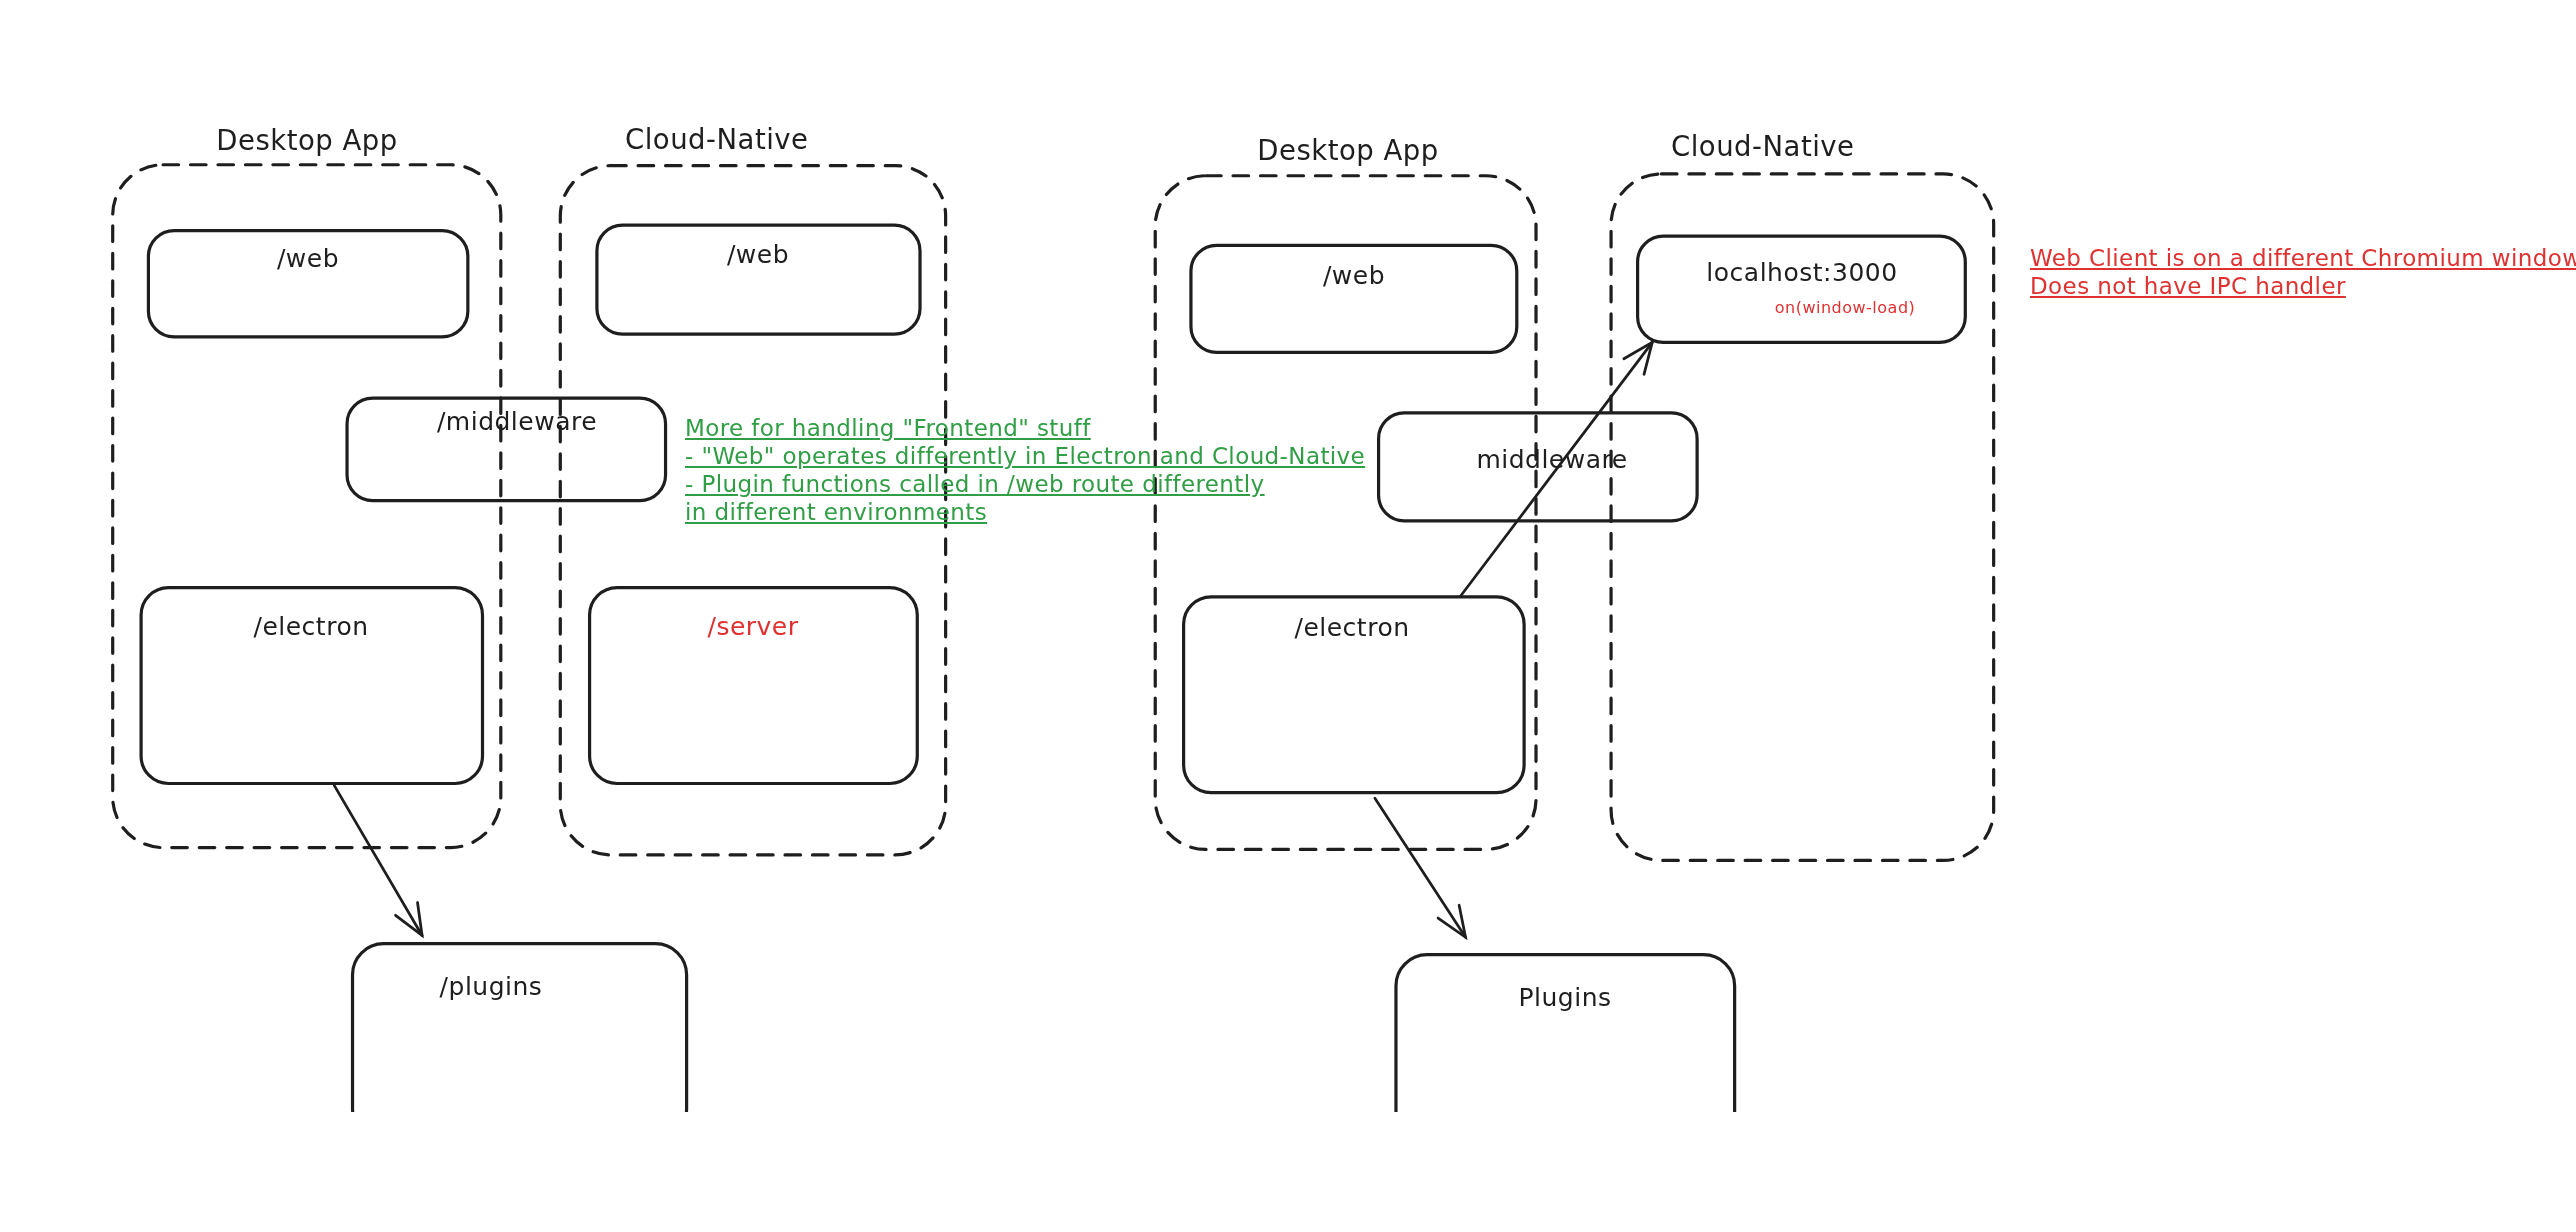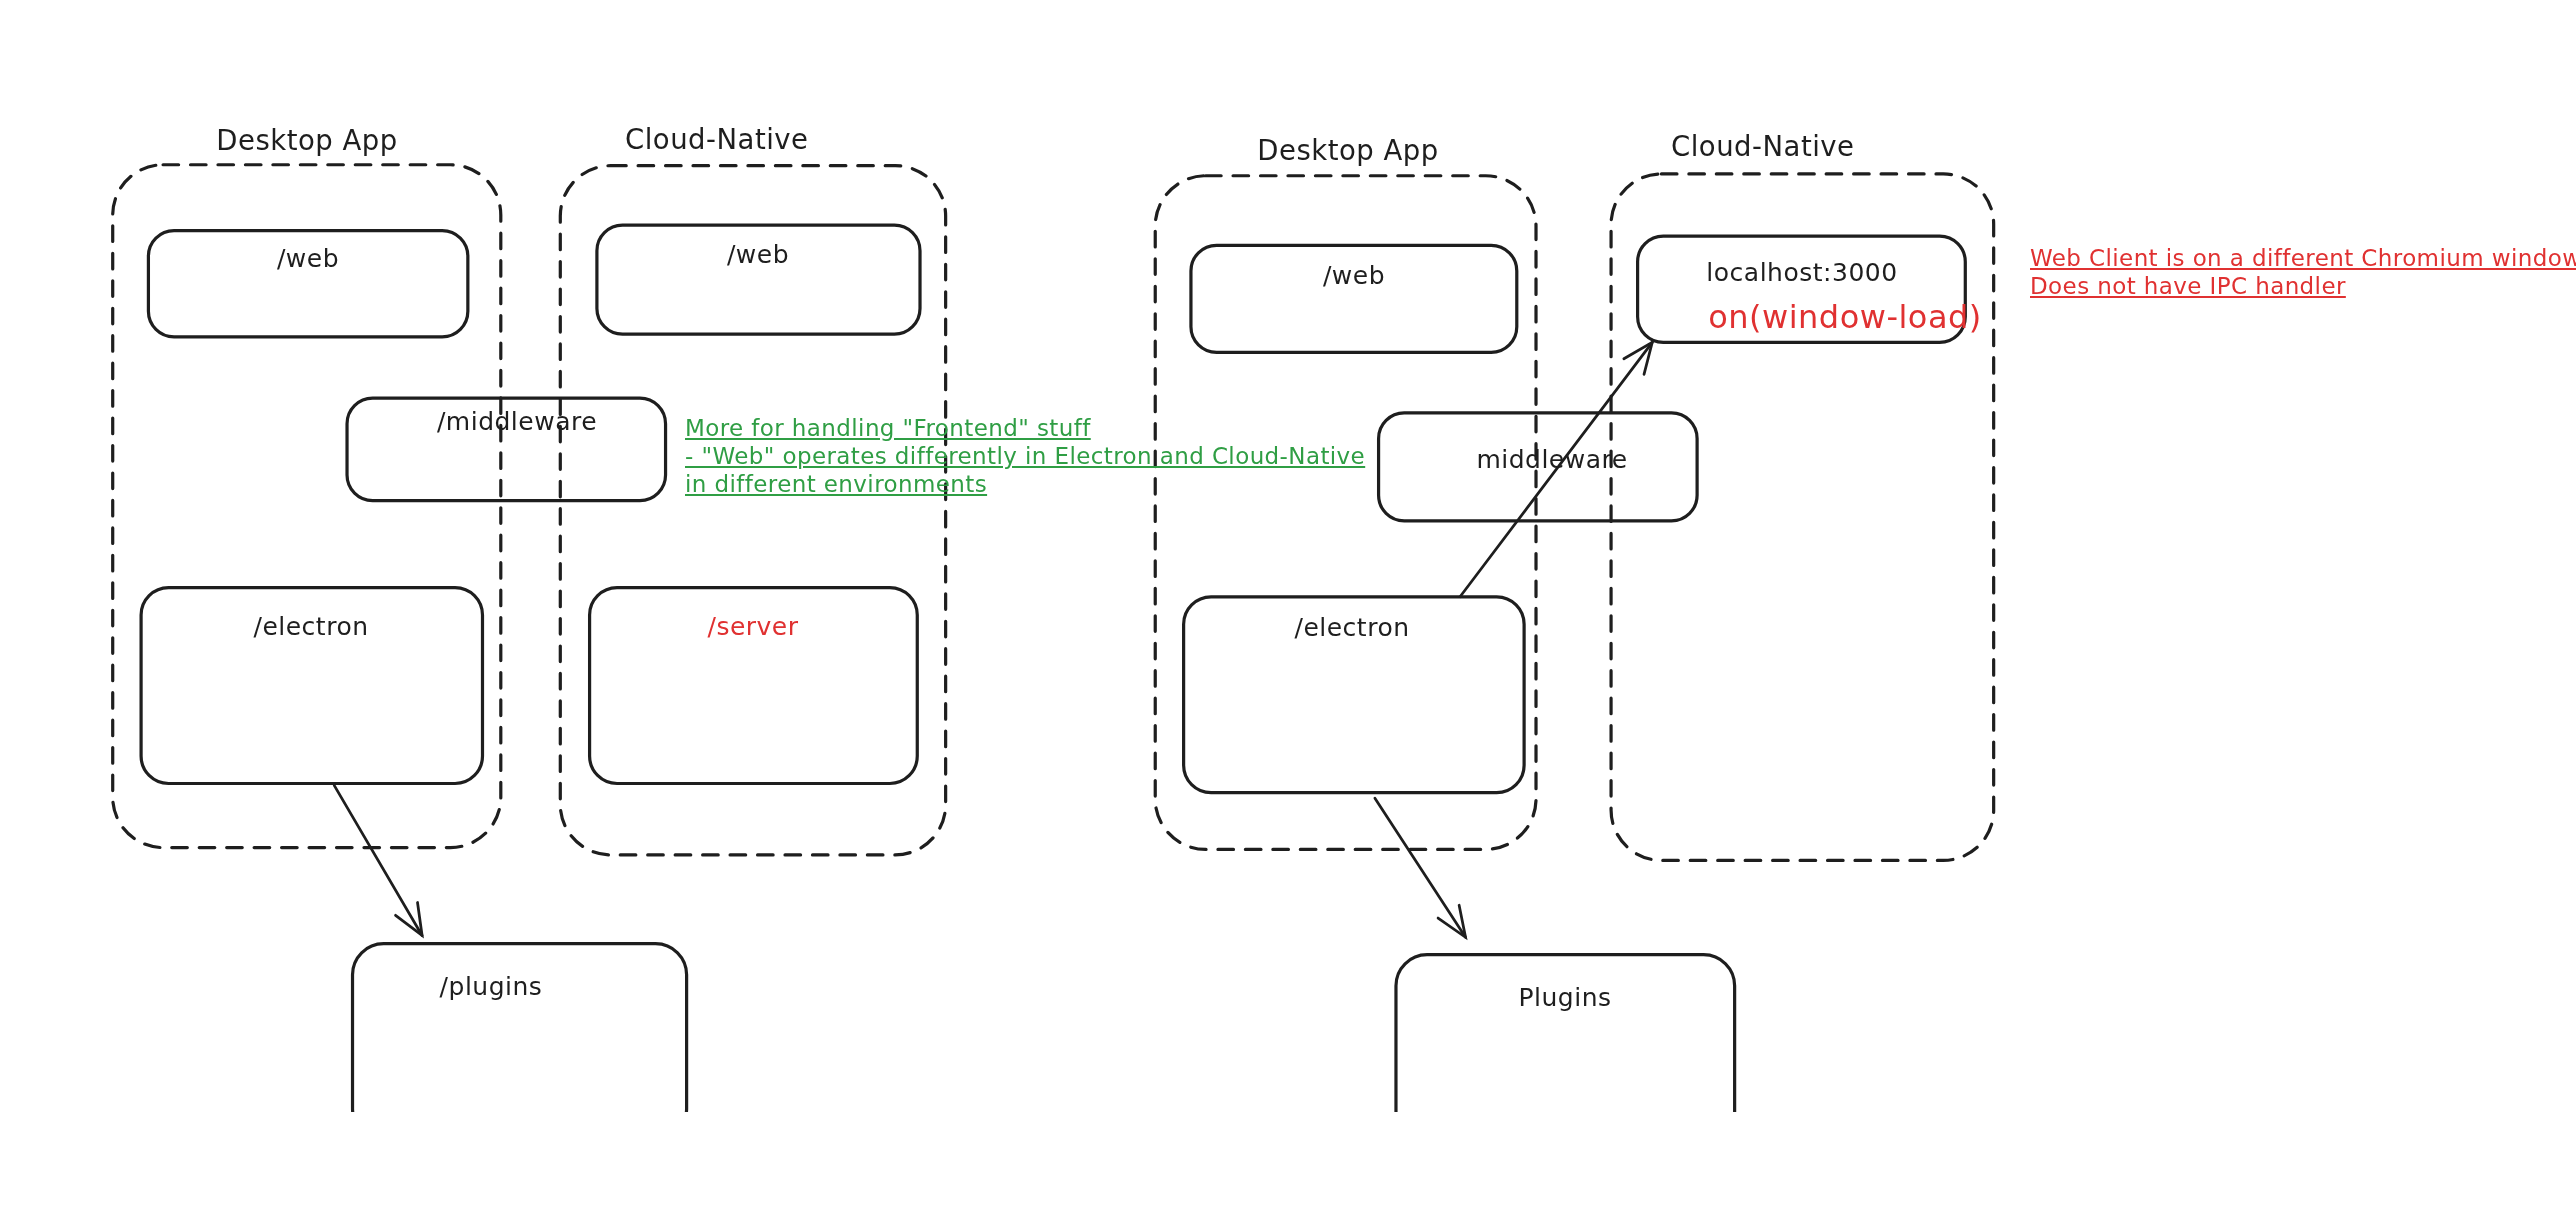--- a/index.html
+++ b/index.html
@@ -81,29 +81,30 @@
   <div class="lbl" style="left:276px;top:244px">/web</div>
   <div class="lbl" style="left:726px;top:240px">/web</div>
   <div class="lbl" style="left:485px;top:407px">/middleware</div>
   <div class="lbl" style="left:279px;top:612px">/electron</div>
   <div class="lbl red" style="left:721px;top:612px">/server</div>
   <div class="lbl" style="left:459px;top:972px">/plugins</div>
 
   <div class="note green" style="left:653px;top:414px">
     <div>More for handling "Frontend" stuff</div>
     <div>- "Web" operates differently in Electron and Cloud-Native</div>
+    <div>- Plugin functions called in /web route differently</div>
     <div>in different environments</div>
   </div>
 
   <div class="lbl title" style="left:1316px;top:134px">Desktop App</div>
   <div class="lbl title anchor-left" style="left:1639px;top:130px">Cloud-Native</div>
 
   <div class="lbl" style="left:1322px;top:261px">/web</div>
   <div class="lbl" style="left:1770px;top:258px">localhost:3000</div>
-  <div class="lbl red" style="left:1813px;top:298px;font-size:32px">on(window-load)</div>
+  <div class="lbl red" style="left:1813px;top:298px;font-size:16px">on(window-load)</div>
   <div class="lbl" style="left:1520px;top:445px">middleware</div>
   <div class="lbl" style="left:1320px;top:613px">/electron</div>
   <div class="lbl" style="left:1533px;top:983px">Plugins</div>
 
   <div class="note note-red red" style="left:1998px;top:245px">
     <div>Web Client is on a different Chromium window</div>
     <div>Does not have IPC handler</div>
   </div>
 
 </div>

